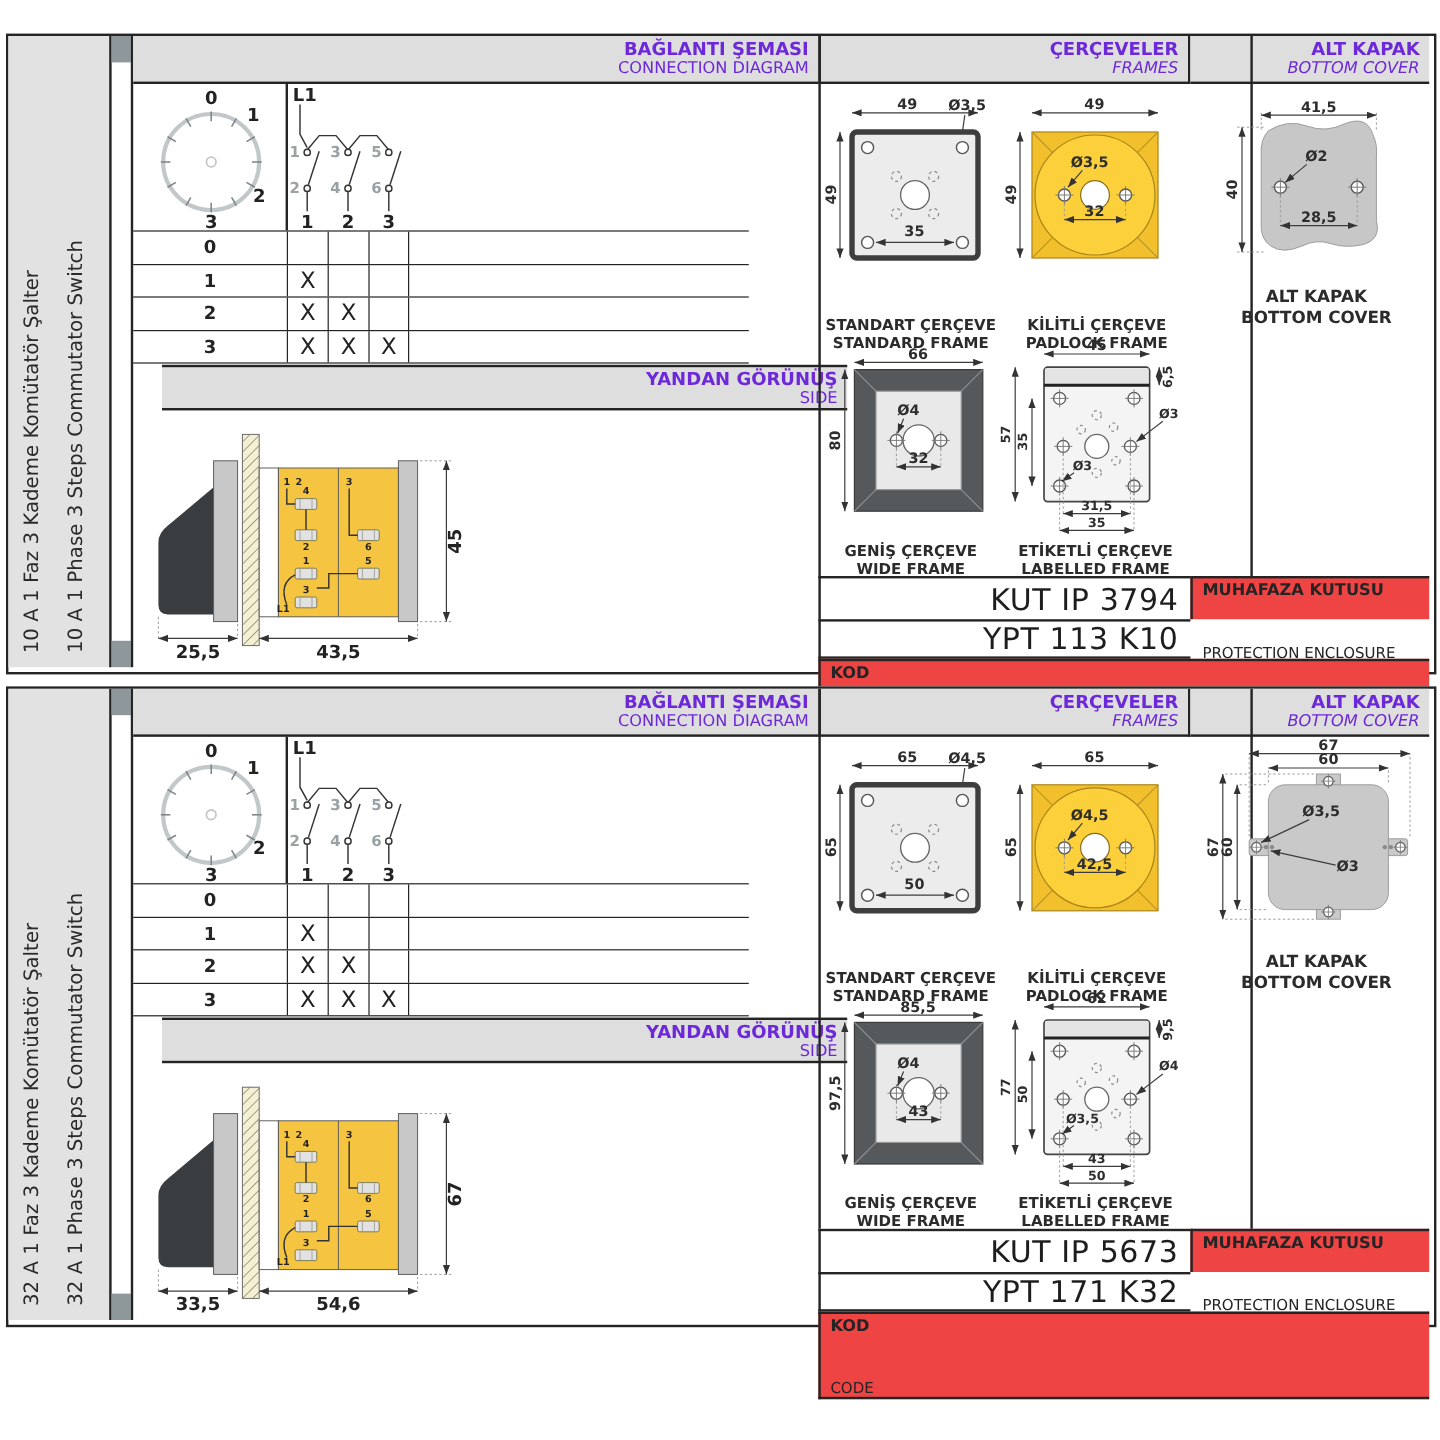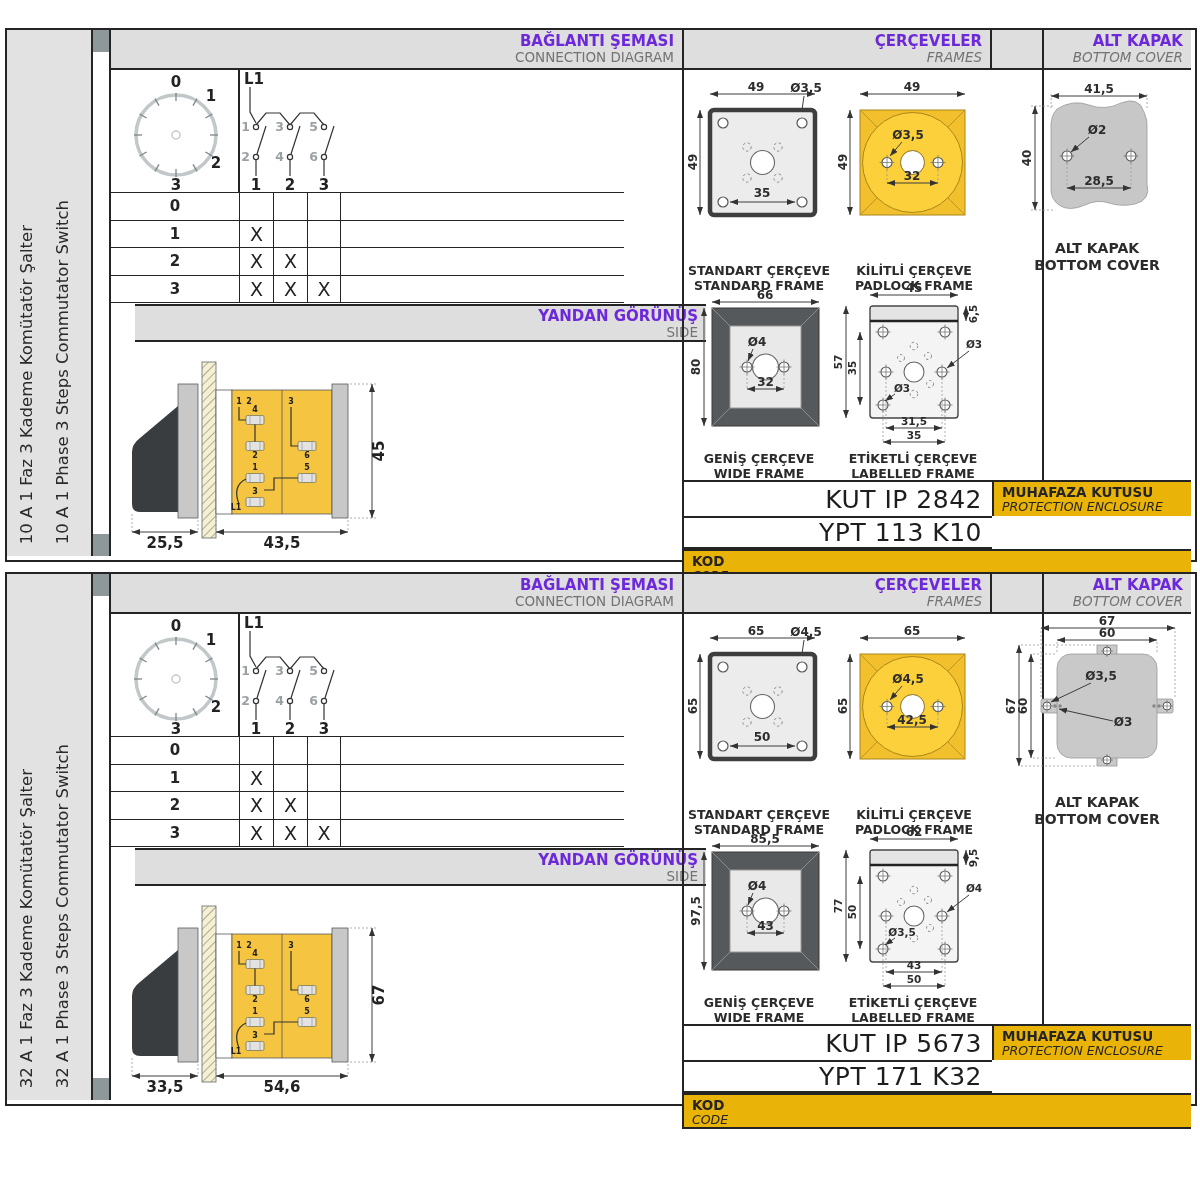--- a/index.html
+++ b/index.html
@@ -11,38 +11,38 @@
   .vtext{position:absolute;bottom:12px;writing-mode:vertical-rl;transform:rotate(180deg);font-size:16.5px;color:#2a2a2a;white-space:nowrap;}
   .vt1{left:10px;} .vt2{left:46px;}
   .strip-sq{left:86px;width:16px;height:22px;background:#8e989a;}
   .sq-top{top:0;} .sq-bot{top:504px;}
   .mainline{left:102px;top:0;width:2px;height:526px;background:#242424;}
   .hc{top:0;height:40px;background:#dedede;border-bottom:2px solid #242424;box-sizing:border-box;text-align:right;padding:3px 8px 0 0;}
   .hc-conn{left:104px;width:571px;}
   .hc-frames{left:675px;width:310px;border-left:2px solid #242424;border-right:2px solid #242424;}
   .hc-cover{left:985px;width:199px;}
   .h1{font-weight:bold;font-size:15px;line-height:17px;color:#6d28d9;}
-  .h2{font-size:13.5px;line-height:15px;color:#737373;}
+  .h2{font-size:13.5px;line-height:15px;color:#6d28d9;}
   .it{font-style:italic;}
   .divider{left:231px;top:40px;width:2px;height:122px;background:#242424;}
   .ttab{left:104px;top:162px;width:513px;border-bottom:1.5px solid #242424;}
   .trow{display:grid;grid-template-columns:128px 34px 34px 34px 1fr;height:26.5px;border-top:1.5px solid #242424;}
   .tl{font-weight:bold;font-size:15px;display:flex;align-items:center;justify-content:center;}
   .tm{border-left:1.5px solid #242424;font-size:19px;display:flex;align-items:center;justify-content:center;color:#222;}
   .tm3{border-right:1.5px solid #242424;}
   .subhdr{left:104px;top:274px;width:571px;height:38px;background:#dedede;border-top:2px solid #242424;border-bottom:2px solid #242424;box-sizing:border-box;text-align:right;padding:2px 8px 0 0;margin-left:24px;}
   .fcol{left:675px;top:0;width:362px;height:450px;border-left:2px solid #242424;border-right:2px solid #242424;box-sizing:border-box;}
   .cap{position:absolute;text-align:center;font-weight:bold;font-size:12.5px;line-height:14.5px;color:#2b2b2b;}
   .crow{left:675px;width:509px;height:36px;display:flex;}
   .cr1{top:450px;} .cr2{top:486px;flex-direction:column;}
   .ccode{width:310px;box-sizing:border-box;border-left:2px solid #242424;border-top:2px solid #242424;background:#fff;display:flex;align-items:center;justify-content:flex-end;padding-right:10px;font-size:25px;color:#1d1d1d;letter-spacing:0.5px;}
-  .clab{flex:1;box-sizing:border-box;border-left:2px solid #242424;border-top:2px solid #242424;background:#eab308;padding:2px 0 0 8px;}
+  .clab{flex:1;box-sizing:border-box;border-left:2px solid #242424;border-top:2px solid #242424;background:#ef4444;padding:2px 0 0 8px;}
   .cr2 .ccode,.cr2 .clab{border-bottom:2px solid #242424;}
   .clab .l1{font-size:13.5px;font-weight:bold;line-height:16px;}
-  .clab .l2{font-size:12.5px;font-style:italic;line-height:14px;}
+  .clab .l2{font-size:12.5px;line-height:14px;margin-top:37px;}
   svg{position:absolute;overflow:visible;}
   svg text{font-family:"DejaVu Sans",sans-serif;}
   .dt{font-size:12px;font-weight:bold;fill:#2d2d2d;text-anchor:middle;}
   .dts{font-size:10.5px;font-weight:bold;fill:#2d2d2d;text-anchor:middle;}
   .dtl{font-size:15px;font-weight:bold;fill:#222;text-anchor:middle;}
   .dim{stroke:#3d3d3d;stroke-width:1;}
   .ext{stroke:#9a9a9a;stroke-width:0.8;stroke-dasharray:2 2;}
   .wire{stroke:#333;stroke-width:1.2;fill:none;}
   .dash{fill:none;stroke:#8a8a8a;stroke-width:1;stroke-dasharray:2.5 2.5;}
   .gnum{font-size:12.5px;font-weight:bold;fill:#9aa1a4;text-anchor:end;}
@@ -407,21 +407,21 @@
       <line class="ext" x1="122" y1="77" x2="122" y2="102"></line>
     <line class="dim" x1="58" y1="102" x2="122" y2="102" marker-start="url(#as)" marker-end="url(#ae)"></line>
     <text class="dt" x="90" y="99">28,5</text>
   </svg>
   <div class="cap" style="left:1000px;width:180px;top:210px;font-size:14px;line-height:17px">
     <div>ALT KAPAK</div>
     <div>BOTTOM COVER</div>
   </div>
 
   <div class="abs crow cr1">
-    <div class="ccode">KUT IP 2842</div>
+    <div class="ccode">KUT IP 3794</div>
     <div class="clab">
       <div class="l1">MUHAFAZA KUTUSU</div>
       <div class="l2">PROTECTION ENCLOSURE</div>
     </div>
   </div>
   <div class="abs crow cr2">
     <div class="ccode">YPT 113 K10</div>
     <div class="clab">
       <div class="l1">KOD</div>
       <div class="l2">CODE</div>

